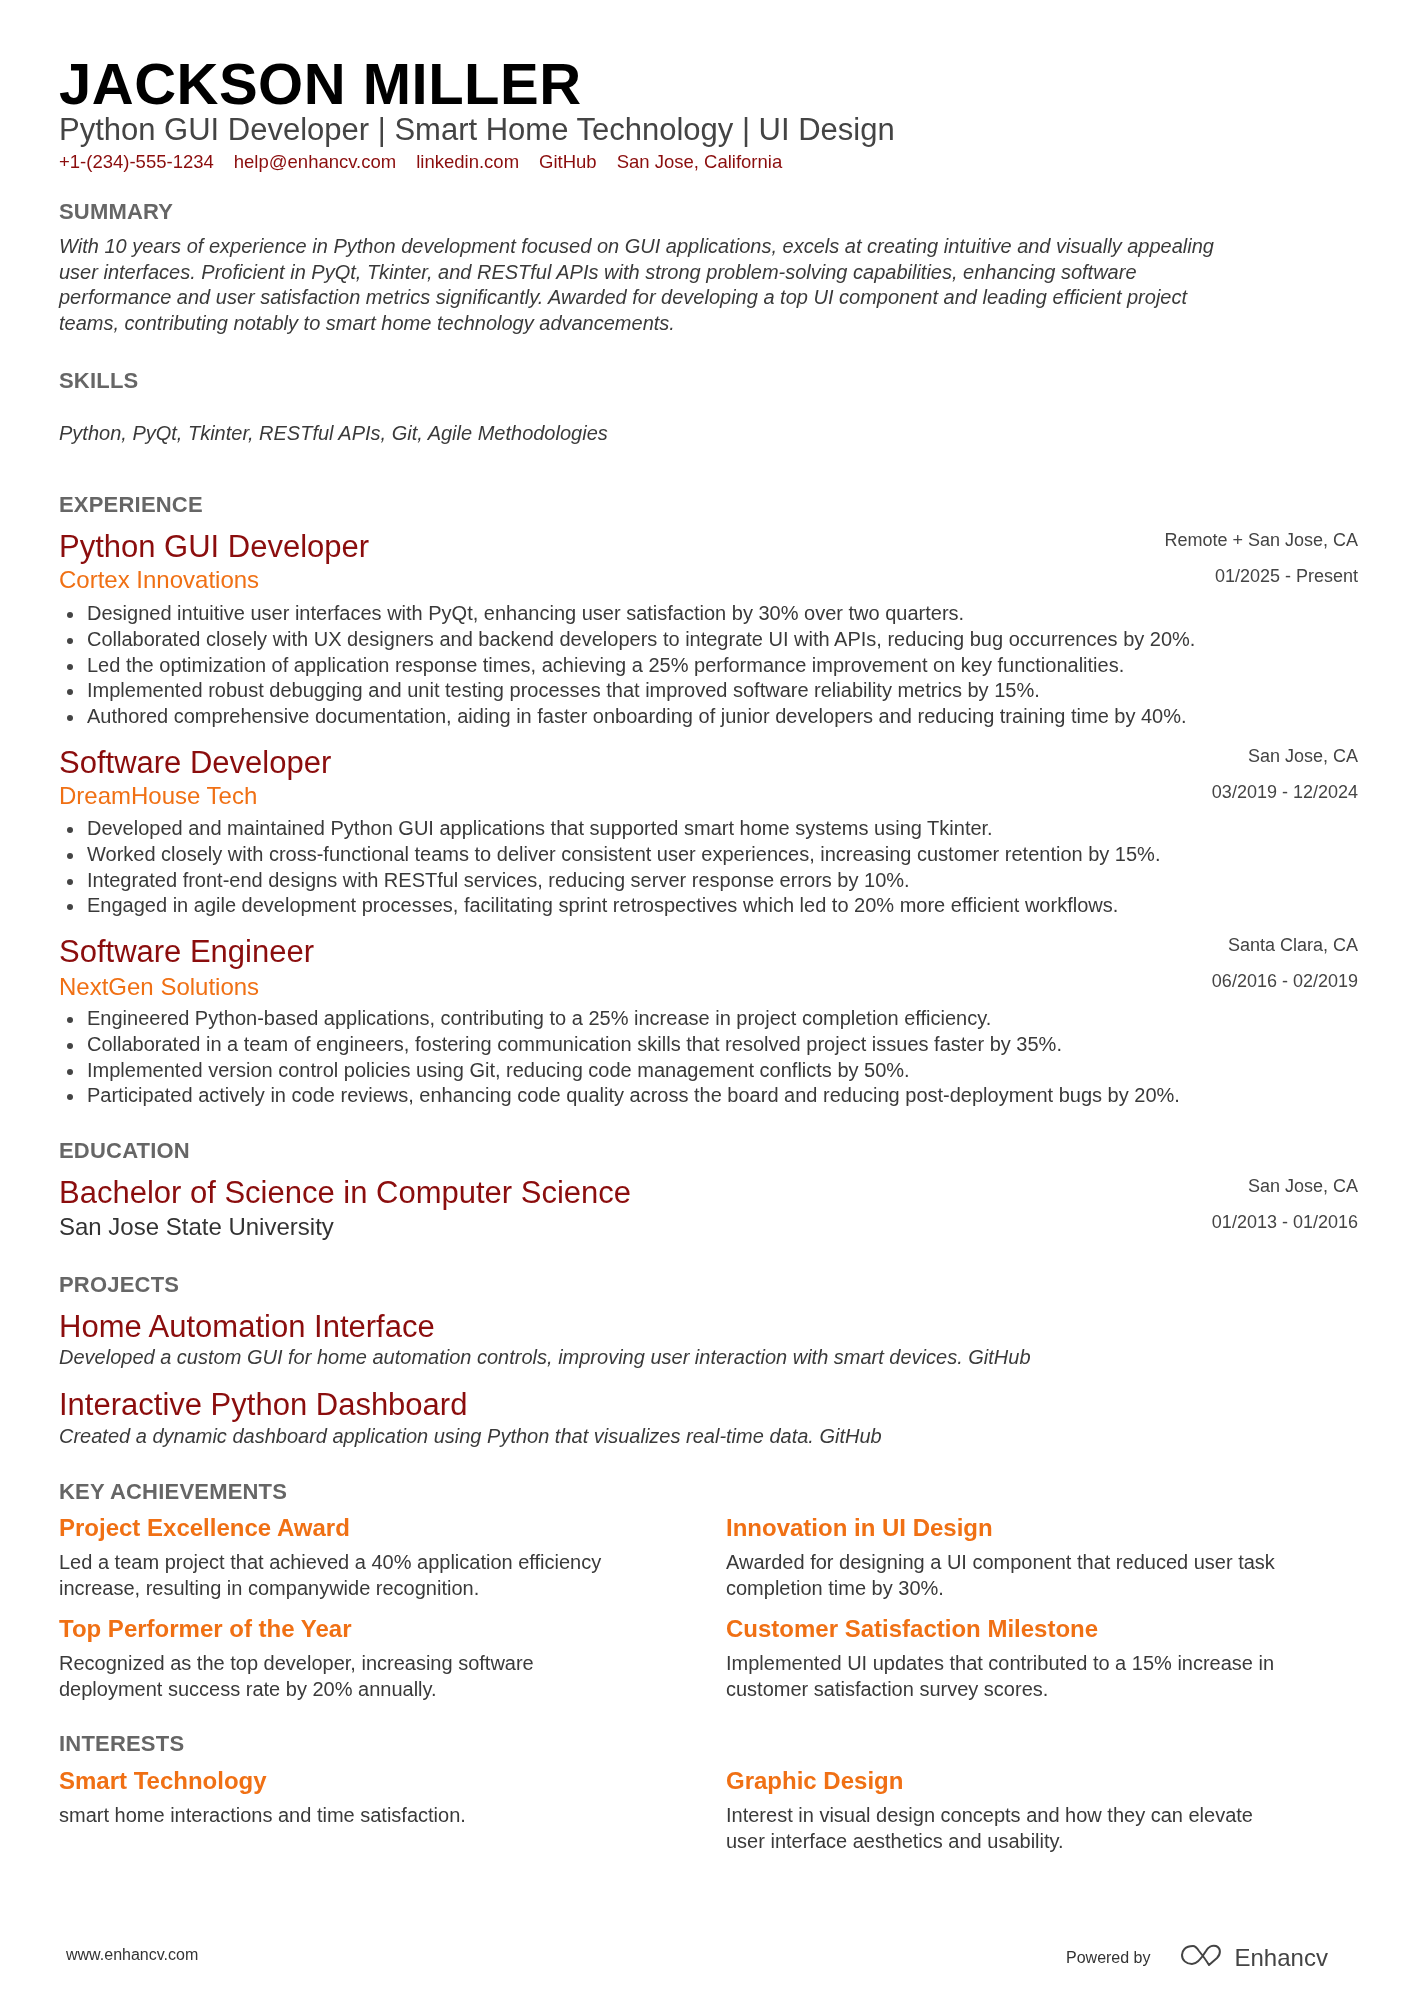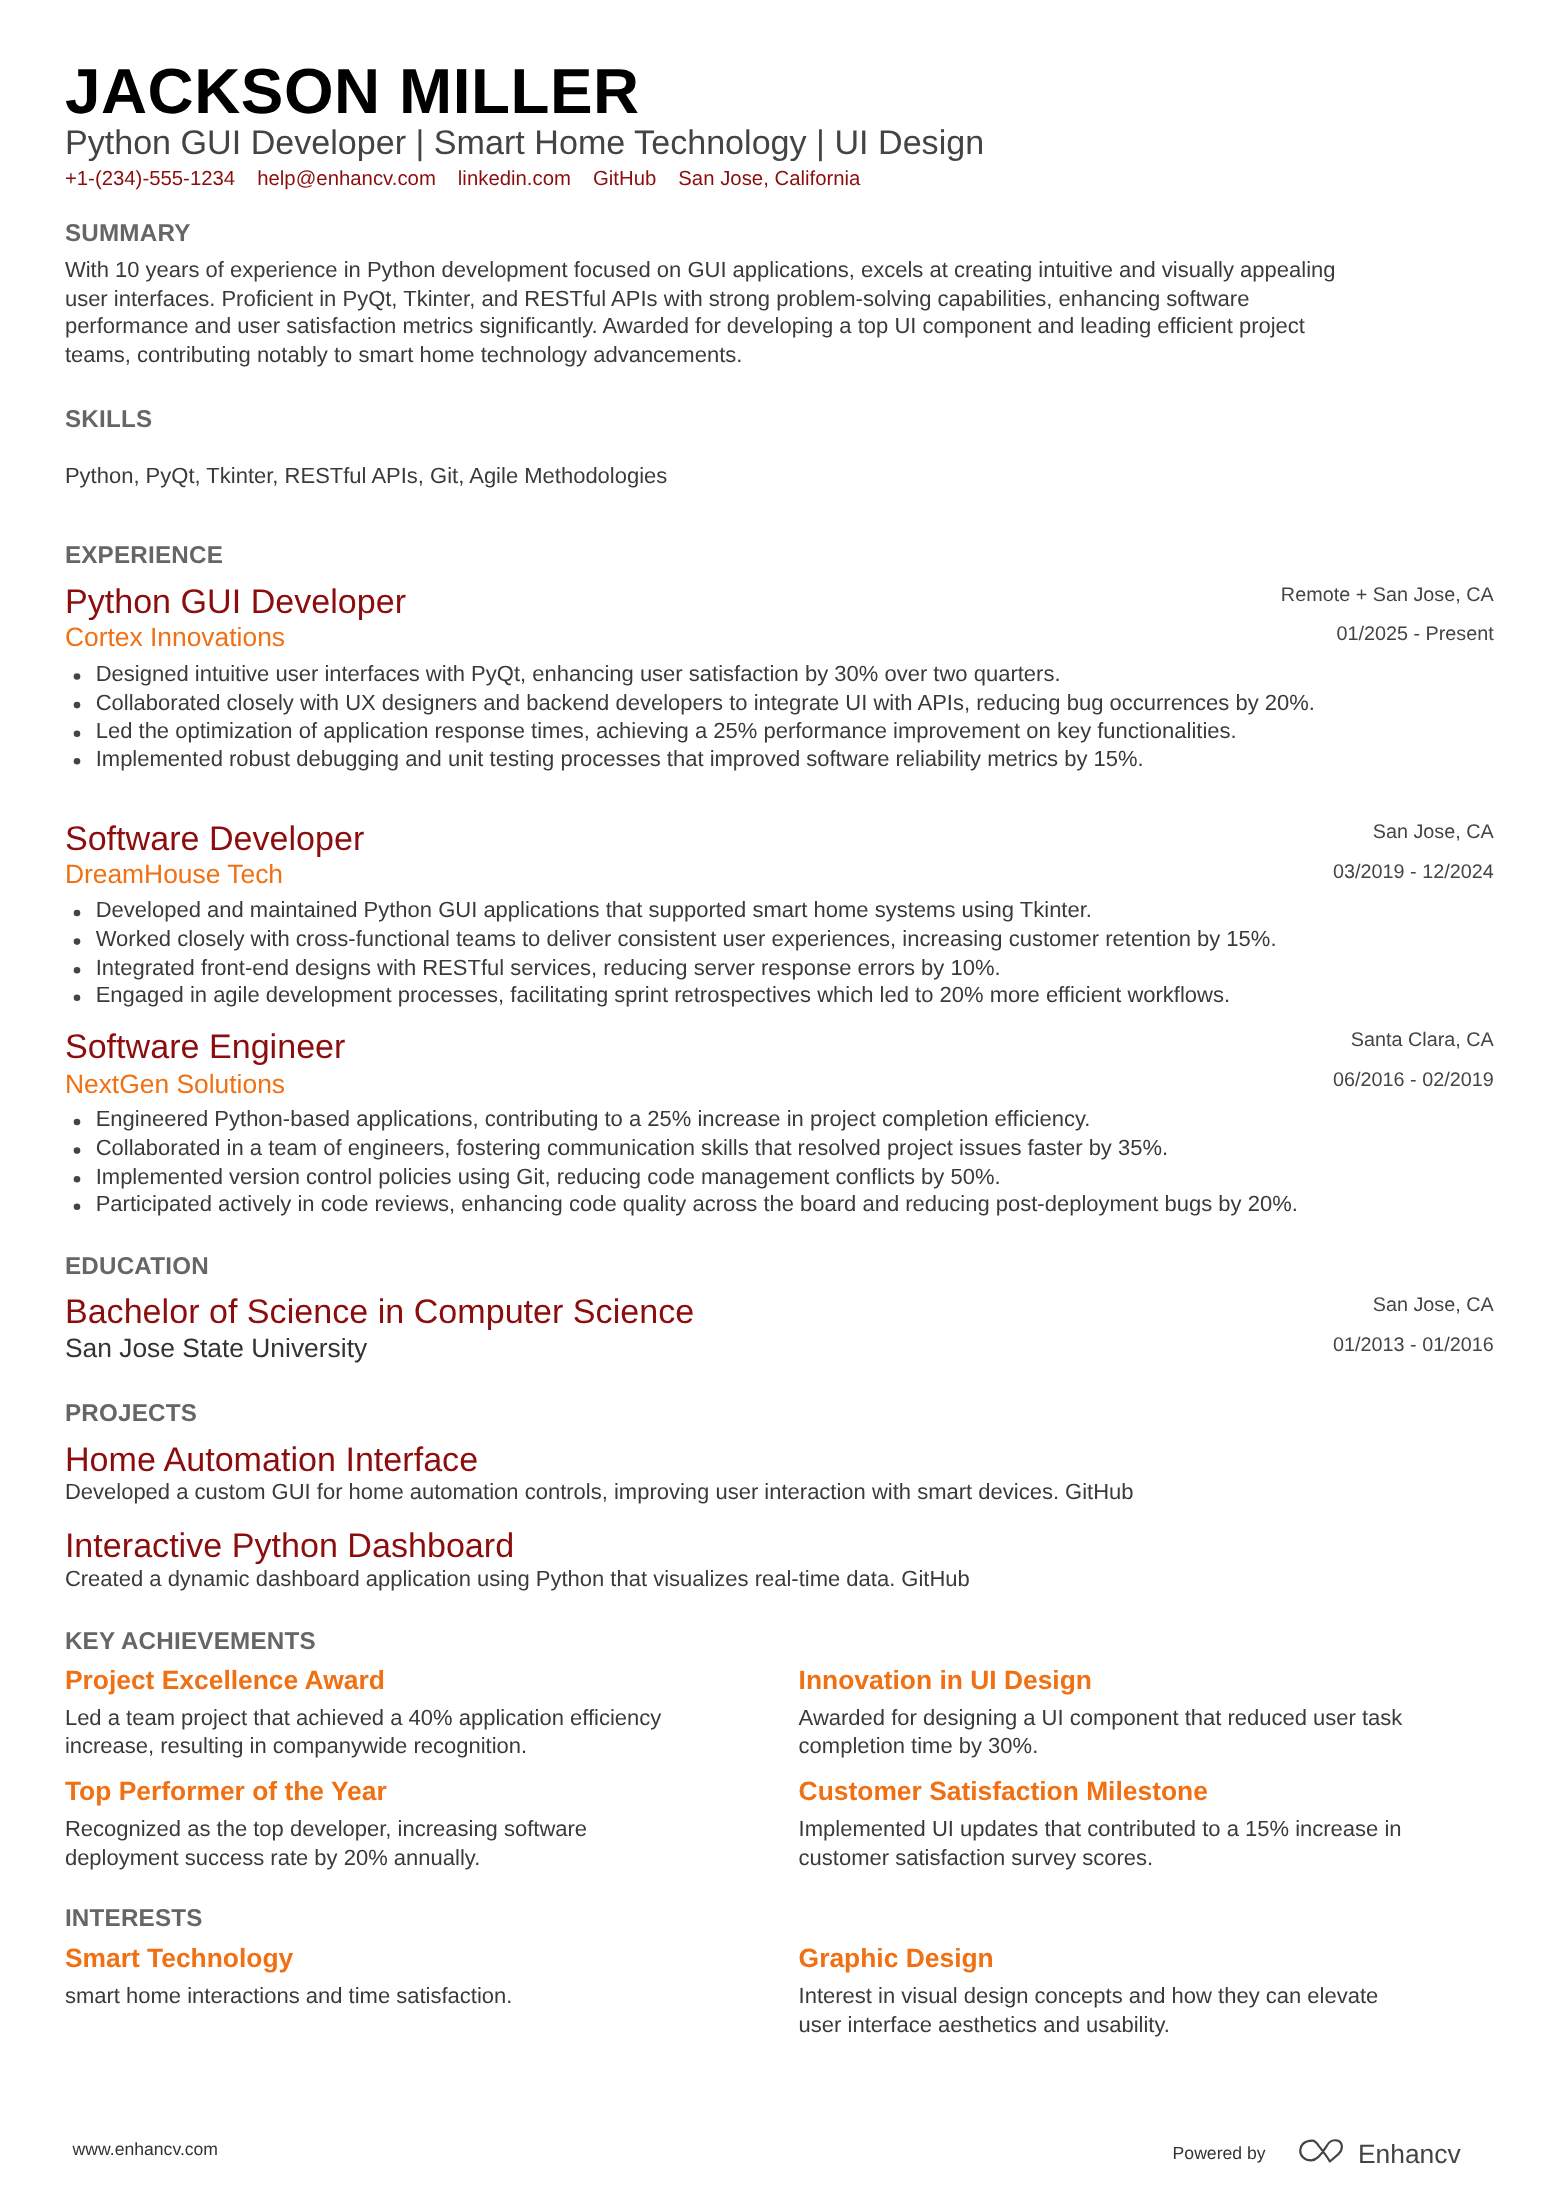--- a/index.html
+++ b/index.html
@@ -6,21 +6,21 @@
   html, body { width: 1410px; height: 1995px; background: #ffffff; }
   body { font-family: "Liberation Sans", "DejaVu Sans", sans-serif; color: #3a3a3a; position: relative; overflow: hidden; }
   .page { position: absolute; left: 0; top: 0; width: 1410px; height: 1995px; }
   .abs { position: absolute; }
   .left { left: 59px; }
   .name { top: 52px; font-size: 58px; font-weight: 700; color: #000; letter-spacing: 0.5px; line-height: 64px; }
   .tagline { top: 112px; font-size: 31px; color: #444; line-height: 36px; }
   .contact { top: 151px; display: flex; gap: 20px; font-size: 18.5px; color: #8b0d0d; line-height: 22px; }
   .contact span { white-space: nowrap; }
   .h-section { font-size: 22px; font-weight: 700; color: #666; letter-spacing: 0.2px; line-height: 26px; }
-  .body-text { font-size: 20px; color: #3a3a3a; line-height: 25.6px; }
+  .body-text { font-size: 20px; color: #3a3a3a; line-height: 25.6px; font-style: italic; }
   .summary { top: 234px; width: 1300px; }
   .job-title { font-size: 31px; color: #8b0d0d; line-height: 36px; }
   .company { font-size: 24px; color: #f07014; line-height: 28px; }
   .meta { right: 52px; font-size: 18px; color: #444; text-align: right; line-height: 22px; white-space: nowrap; }
   ul.bullets { list-style: none; left: 59px; width: 1300px; }
   ul.bullets li { position: relative; padding-left: 28px; font-size: 20px; line-height: 25.8px; color: #3a3a3a; white-space: nowrap; }
   ul.bullets li::before { content: ""; position: absolute; left: 8px; top: 11px; width: 6px; height: 6px; border-radius: 50%; background: #444; }
   .uni { font-size: 24px; color: #333; line-height: 28px; }
   .proj-title { font-size: 31px; color: #8b0d0d; line-height: 36px; }
   .card-title { font-size: 24px; font-weight: 700; color: #f07014; line-height: 26px; }
@@ -60,20 +60,21 @@
 
   <div class="abs left job-title" style="top:529px">Python GUI Developer</div>
   <div class="abs meta" style="top:529px">Remote + San Jose, CA</div>
   <div class="abs left company" style="top:566px">Cortex Innovations</div>
   <div class="abs meta" style="top:565px">01/2025 - Present</div>
   <ul class="abs bullets" style="top:601px">
     <li>Designed intuitive user interfaces with PyQt, enhancing user satisfaction by 30% over two quarters.</li>
     <li>Collaborated closely with UX designers and backend developers to integrate UI with APIs, reducing bug occurrences by 20%.</li>
     <li>Led the optimization of application response times, achieving a 25% performance improvement on key functionalities.</li>
     <li>Implemented robust debugging and unit testing processes that improved software reliability metrics by 15%.</li>
+    <li>Authored comprehensive documentation, aiding in faster onboarding of junior developers and reducing training time by 40%.</li>
   </ul>
 
   <div class="abs left job-title" style="top:745px">Software Developer</div>
   <div class="abs meta" style="top:745px">San Jose, CA</div>
   <div class="abs left company" style="top:782px">DreamHouse Tech</div>
   <div class="abs meta" style="top:781px">03/2019 - 12/2024</div>
   <ul class="abs bullets" style="top:816px">
     <li>Developed and maintained Python GUI applications that supported smart home systems using Tkinter.</li>
     <li>Worked closely with cross-functional teams to deliver consistent user experiences, increasing customer retention by 15%.</li>
     <li>Integrated front-end designs with RESTful services, reducing server response errors by 10%.</li>

